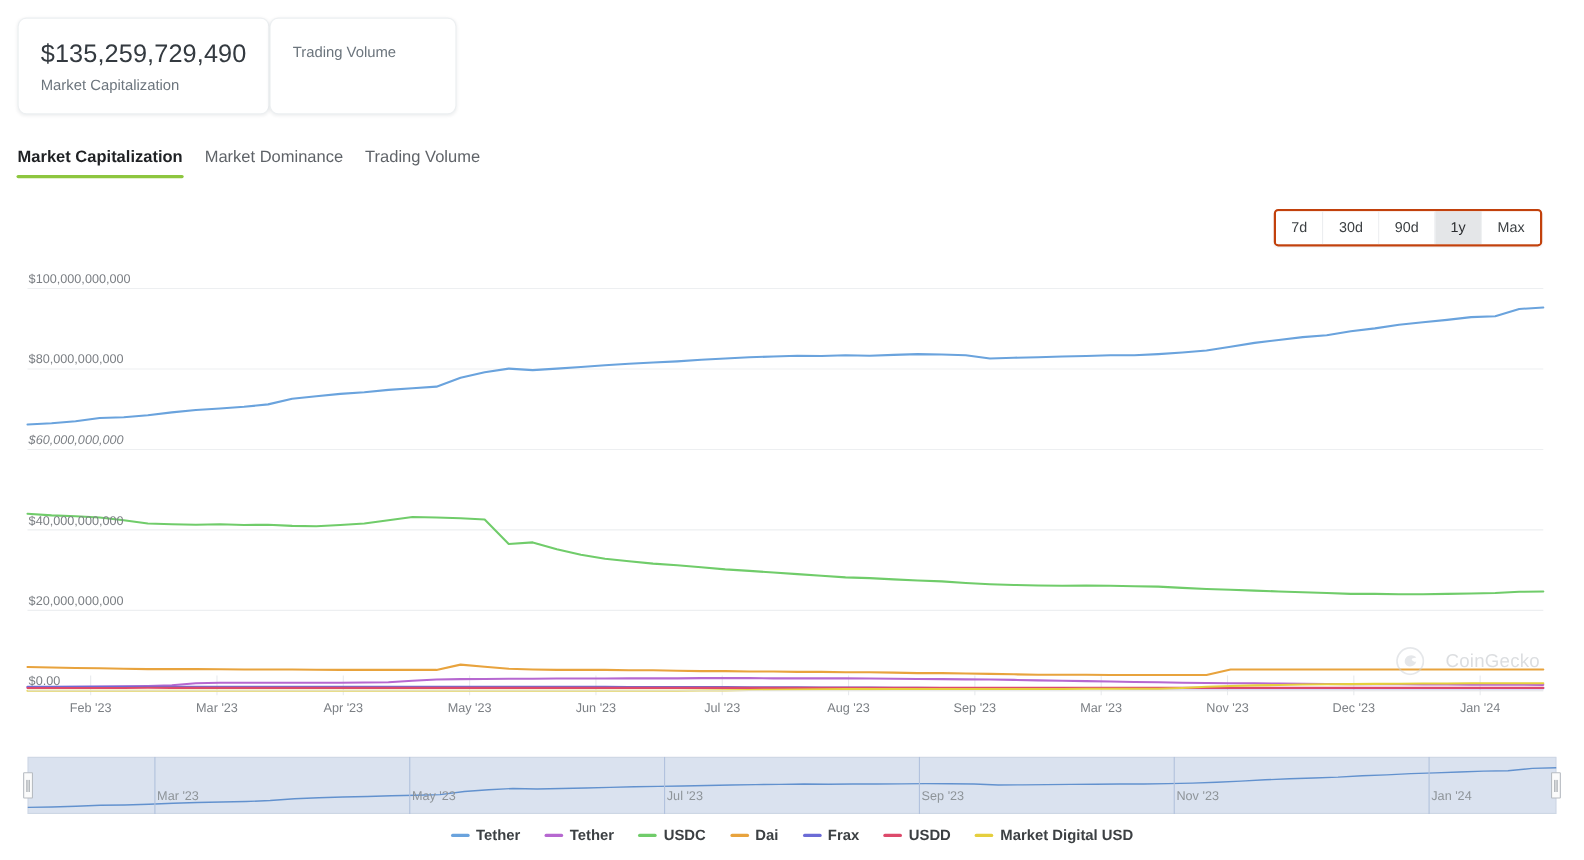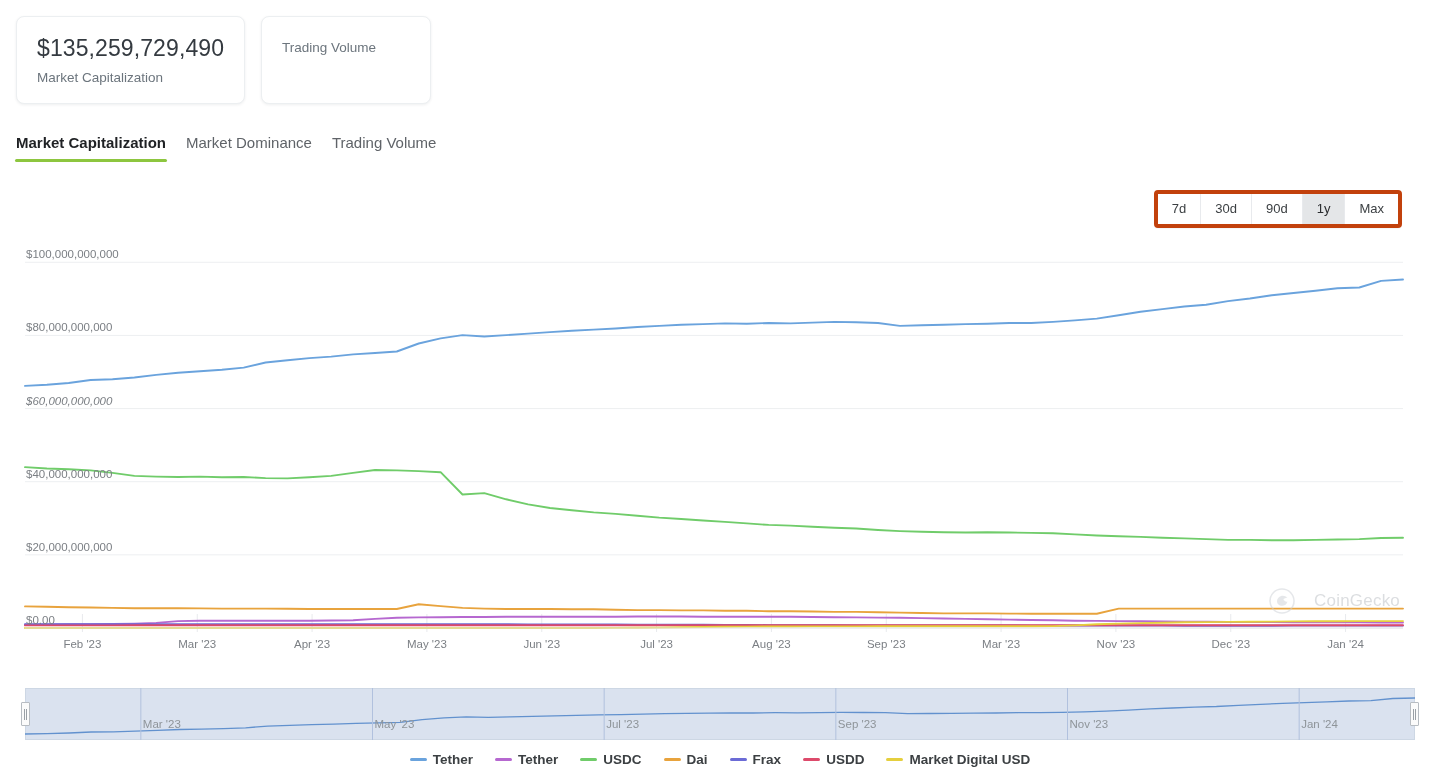--- a/index.html
+++ b/index.html
@@ -6,21 +6,21 @@
   html, body {
     width: 1440px; height: 782px;
     background: #ffffff;
     font-family: "Liberation Sans", sans-serif;
     color: #3c4043;
     overflow: hidden;
   }
   #root { position: relative; width: 1440px; height: 782px; }
 
   
-  .stats-row { position: absolute; left: 16px; top: 16px; display: flex; gap: 16px; }
+  .stats-row { position: absolute; left: 16px; top: 16px; display: flex; }
   .stat-card {
     background: #fff;
     border: 1px solid #eceff1;
     border-radius: 8px;
     box-shadow: 0 1px 3px rgba(16,24,40,.07);
     padding: 16px 20px 14px 20px;
     min-width: 170px;
     height: 88px;
   }
   .stat-value { font-size: 23px; font-weight: 400; color: #343a40; letter-spacing: .1px; line-height: 30px; white-space: nowrap; }
@@ -31,21 +31,21 @@
   .tab { font-size: 15px; color: #5f6368; padding-bottom: 11px; position: relative; cursor: pointer; white-space: nowrap; }
   .tab.active { color: #1f2124; font-weight: 700; }
   .tab.active::after {
     content: ""; position: absolute; left: -1px; right: -1px; bottom: 0;
     height: 3px; background: #8dc63f; border-radius: 2px;
   }
 
   
   .range-group {
     position: absolute; right: 38px; top: 190px;
-    display: flex; border: 4px solid #c2410c; border-radius: 4px; overflow: hidden;
+    display: flex; border: 2px solid #c2410c; border-radius: 4px; overflow: hidden;
     background: #fff; box-shadow: 0 1px 1px rgba(16,24,40,.04);
   }
   .range-btn {
     font-size: 13px; color: #3c4043; padding: 6px 14px 7px 14px;
     border-right: 1px solid #e8eaed; background: #fff; cursor: pointer; line-height: 17px;
   }
   .range-btn:last-child { border-right: none; }
   .range-btn.active { background: #e4e6e8; color: #2b2d30; }
 
   

